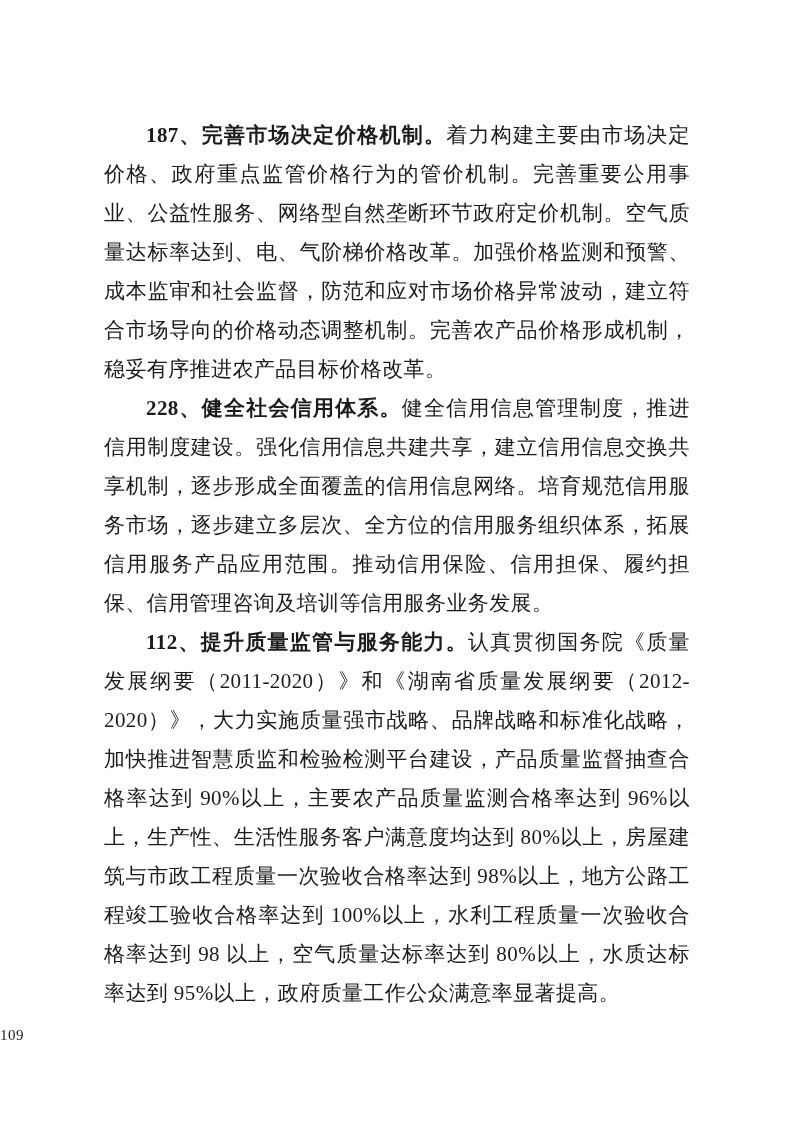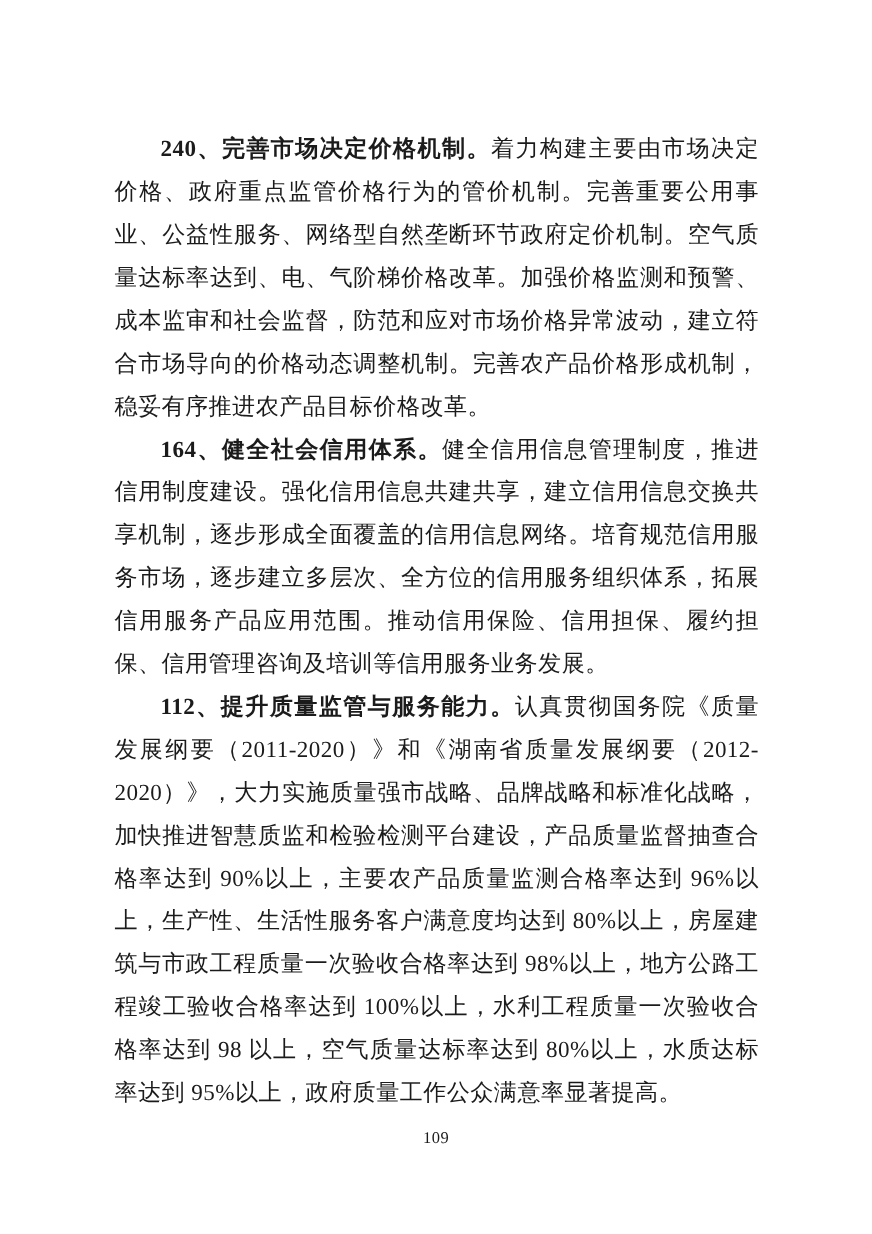--- a/index.html
+++ b/index.html
@@ -31,35 +31,34 @@
     letter-spacing: 0.4px;
   }
   .para-title {
     font-weight: 700;
   }
   .doc-footer {
     position: absolute;
     top: 1027px;
     left: 0;
     width: 793px;
-    text-align: center;
     font-size: 15px;
     letter-spacing: 0.5px;
   }
 </style>
 </head>
 <body>
 
 <div class="doc-page">
 
   <div class="doc-content">
 
-    <p class="para"><span class="para-title">240、完善市场决定价格机制。</span><span class="para-body">着力构建主要由市场决定价格、政府重点监管价格行为的管价机制。完善重要公用事业、公益性服务、网络型自然垄断环节政府定价机制。空气质量达标率达到、电、气阶梯价格改革。加强价格监测和预警、成本监审和社会监督，防范和应对市场价格异常波动，建立符合市场导向的价格动态调整机制。完善农产品价格形成机制，稳妥有序推进农产品目标价格改革。</span></p>
+    <p class="para"><span class="para-title">187、完善市场决定价格机制。</span><span class="para-body">着力构建主要由市场决定价格、政府重点监管价格行为的管价机制。完善重要公用事业、公益性服务、网络型自然垄断环节政府定价机制。空气质量达标率达到、电、气阶梯价格改革。加强价格监测和预警、成本监审和社会监督，防范和应对市场价格异常波动，建立符合市场导向的价格动态调整机制。完善农产品价格形成机制，稳妥有序推进农产品目标价格改革。</span></p>
 
-    <p class="para"><span class="para-title">164、健全社会信用体系。</span><span class="para-body">健全信用信息管理制度，推进信用制度建设。强化信用信息共建共享，建立信用信息交换共享机制，逐步形成全面覆盖的信用信息网络。培育规范信用服务市场，逐步建立多层次、全方位的信用服务组织体系，拓展信用服务产品应用范围。推动信用保险、信用担保、履约担保、信用管理咨询及培训等信用服务业务发展。</span></p>
+    <p class="para"><span class="para-title">228、健全社会信用体系。</span><span class="para-body">健全信用信息管理制度，推进信用制度建设。强化信用信息共建共享，建立信用信息交换共享机制，逐步形成全面覆盖的信用信息网络。培育规范信用服务市场，逐步建立多层次、全方位的信用服务组织体系，拓展信用服务产品应用范围。推动信用保险、信用担保、履约担保、信用管理咨询及培训等信用服务业务发展。</span></p>
 
     <p class="para"><span class="para-title">112、提升质量监管与服务能力。</span><span class="para-body">认真贯彻国务院《质量发展纲要（2011-2020）》和《湖南省质量发展纲要（2012-2020）》，大力实施质量强市战略、品牌战略和标准化战略，加快推进智慧质监和检验检测平台建设，产品质量监督抽查合格率达到 90%以上，主要农产品质量监测合格率达到 96%以上，生产性、生活性服务客户满意度均达到 80%以上，房屋建筑与市政工程质量一次验收合格率达到 98%以上，地方公路工程竣工验收合格率达到 100%以上，水利工程质量一次验收合格率达到 98 以上，空气质量达标率达到 80%以上，水质达标率达到 95%以上，政府质量工作公众满意率显著提高。</span></p>
 
   </div>
 
   <div class="doc-footer">
     <span>109</span>
   </div>
 
 </div>

